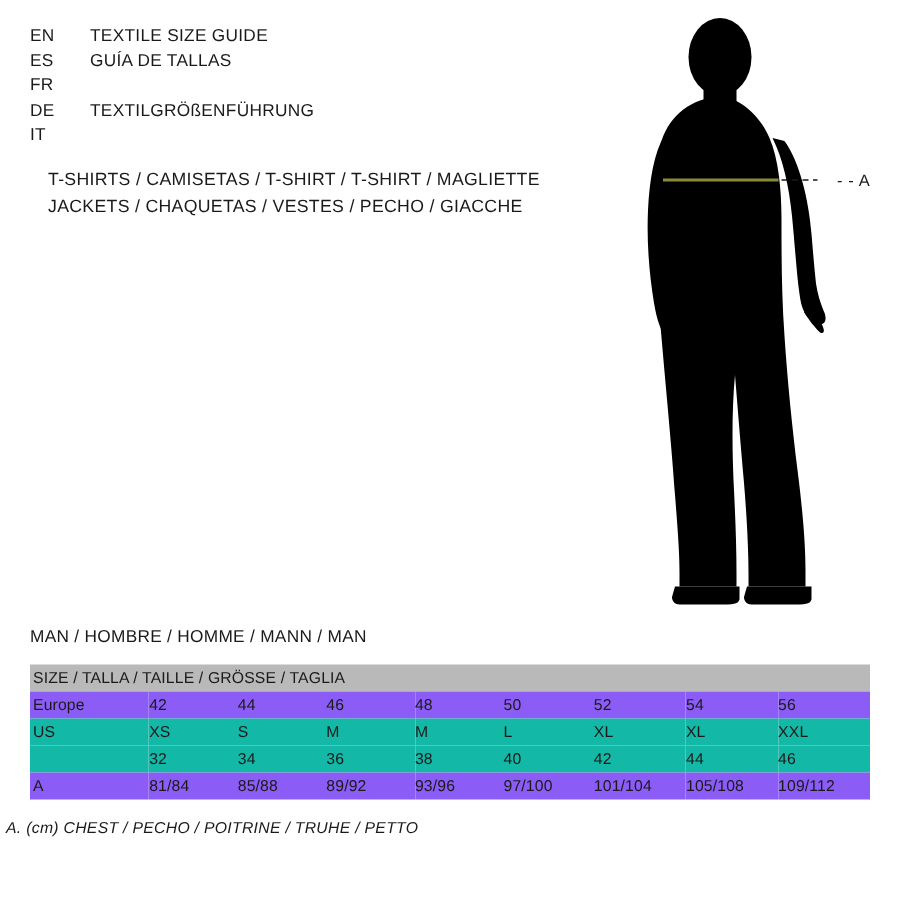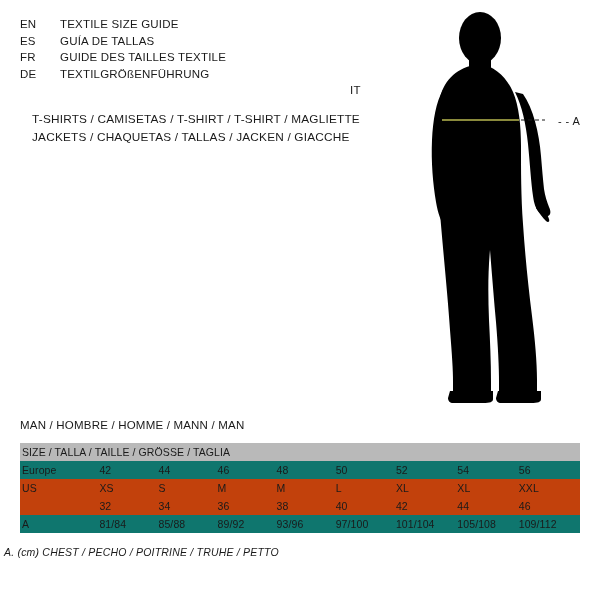--- a/index.html
+++ b/index.html
@@ -28,21 +28,20 @@
     left: 20px;
     top: 16px;
     width: 370px;
   }
   .lang-row {
     display: flex;
     align-items: baseline;
     font-size: 11.5px;
     line-height: 16.5px;
     letter-spacing: 0.2px;
-    justify-content: flex-end;
   }
   .lang-code {
     width: 40px;
     flex: 0 0 40px;
     font-size: 11.5px;
   }
   .lang-text {
     flex: 1 1 auto;
     font-size: 11.5px;
   }
@@ -104,24 +103,24 @@
     height: 18px;
     vertical-align: middle;
   }
   .row-head td {
     background: #b9b9b9;
     color: #1a1a1a;
     height: 19px;
     font-size: 10.5px;
   }
   .row-alt td {
-    background: #c2410c;
+    background: #14b8a6;
   }
   .row-plain td {
-    background: #0f766e;
+    background: #8b5cf6;
   }
   .col-label { width: 88px; padding-left: 2px !important; }
   .cell { width: 67px; }
   .row-head td:first-child { padding-left: 2px !important; }
   table.size-table td:first-child { padding-left: 2px; }
 
   .footnote {
     position: absolute;
     left: 4px;
     top: 546px;
@@ -139,34 +138,33 @@
     <div class="lang-row">
       <span class="lang-code">EN</span>
       <span class="lang-text">TEXTILE SIZE GUIDE</span>
     </div>
     <div class="lang-row">
       <span class="lang-code">ES</span>
       <span class="lang-text">GUÍA DE TALLAS</span>
     </div>
     <div class="lang-row">
       <span class="lang-code">FR</span>
-      <span class="lang-text">GUIDE DES TAILLES TEXTILE</span>
     </div>
     <div class="lang-row">
       <span class="lang-code">DE</span>
       <span class="lang-text">TEXTILGRÖßENFÜHRUNG</span>
     </div>
     <div class="lang-row">
       <span class="lang-code">IT</span>
     </div>
   </div>
 
   <div class="category-block">
     <div class="category-line">T-SHIRTS / CAMISETAS / T-SHIRT / T-SHIRT / MAGLIETTE</div>
-    <div class="category-line">JACKETS / CHAQUETAS / TALLAS / JACKEN / GIACCHE</div>
+    <div class="category-line">JACKETS / CHAQUETAS / VESTES / PECHO / GIACCHE</div>
   </div>
 
   <div class="figure-wrap">
     <svg class="figure-svg" width="200" height="400" viewBox="0 0 200 400" xmlns="http://www.w3.org/2000/svg">
 
       <ellipse cx="85" cy="28" rx="21" ry="26" fill="#000000"></ellipse>
 
       <rect x="74" y="48" width="22" height="14" fill="#000000"></rect>
 
       <path fill="#000000" d="

